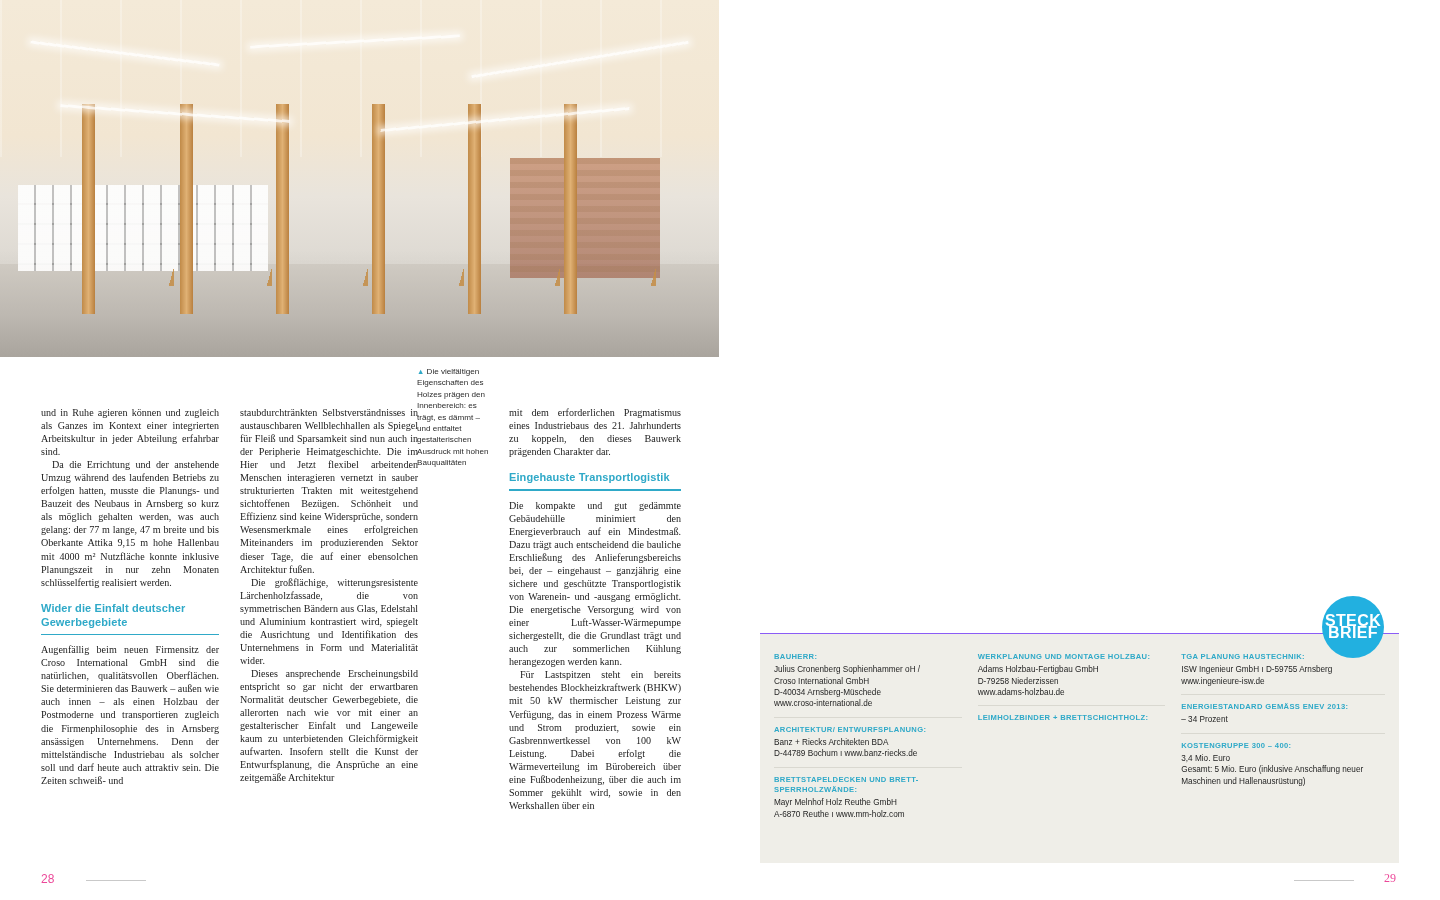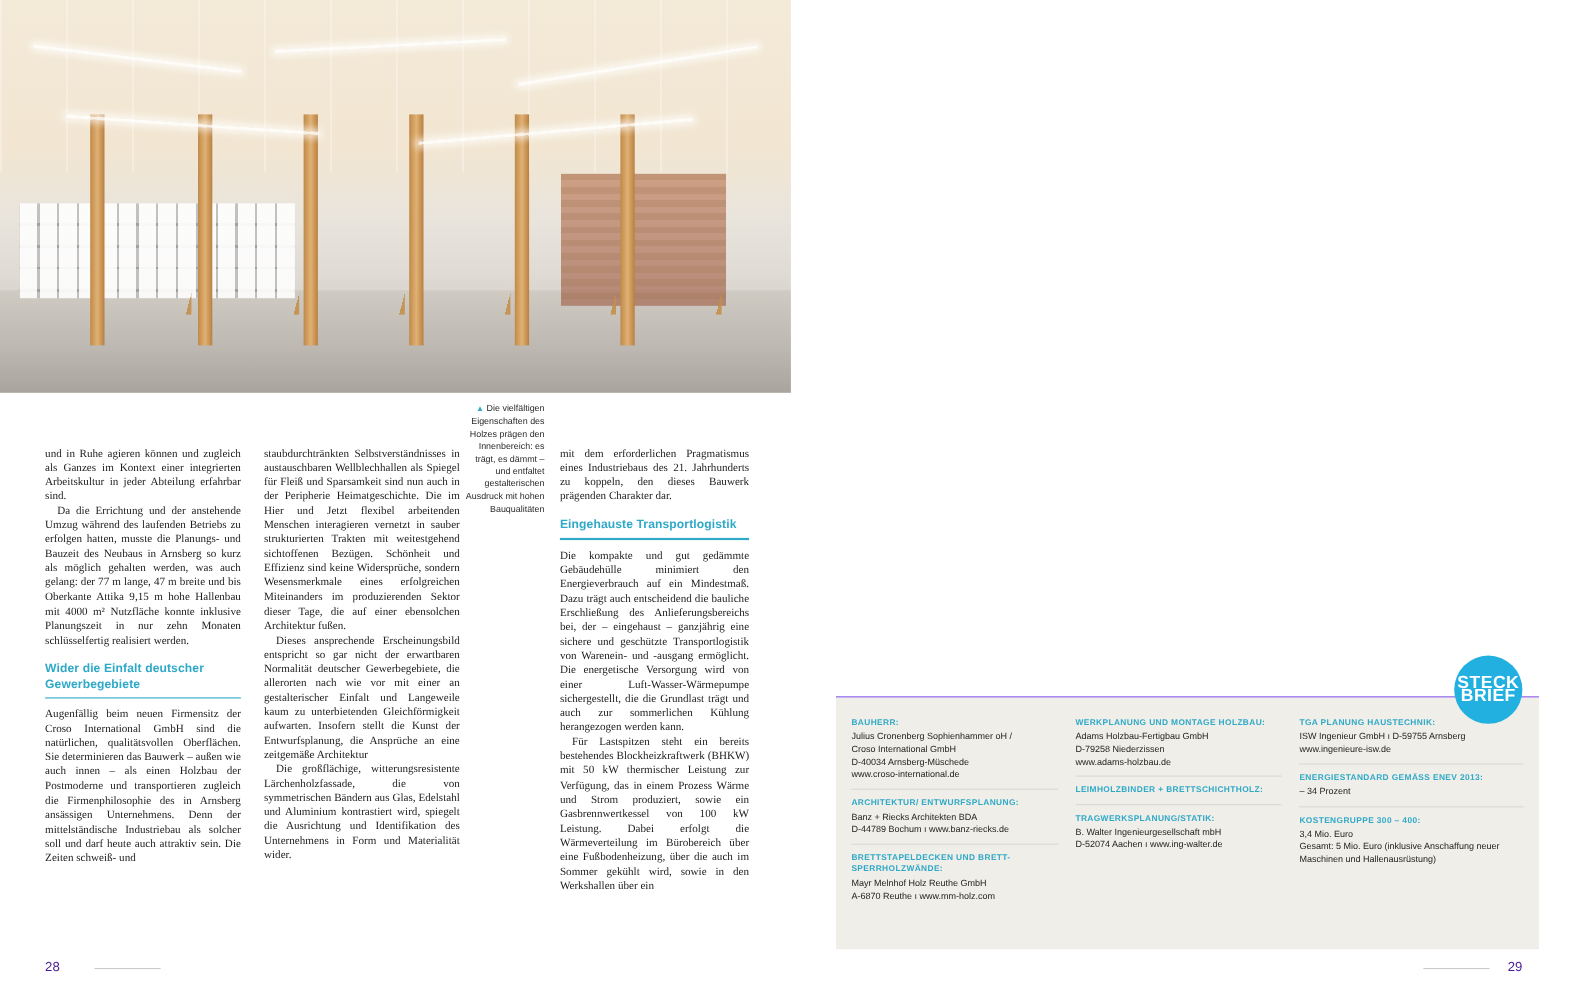--- a/index.html
+++ b/index.html
@@ -108,21 +108,21 @@
   }
 
   
   .caption {
     position: absolute;
     font-family: "Liberation Sans", sans-serif;
     font-size: 8.1px;
     line-height: 11.4px;
     color: #2b2b2b;
   }
-  .caption.right-align { text-align: right; }
+  .caption.right-align { }
   .caption .arrow { color: #2fa9c8; font-size: 7.4px; }
 
   
   #col1 { left: 41px;  top: 406px; width: 178px; }
   #col2 { left: 240px; top: 406px; width: 178px; }
   #cap1 { left: 417px; top: 366px; width: 78px; }
   #col3 { left: 509px; top: 406px; width: 172px; }
 
   
   #steckbrief-box {
@@ -160,24 +160,24 @@
     font-family: "Liberation Sans", sans-serif;
     font-weight: bold; font-size: 16px; line-height: 12.5px;
     letter-spacing: .4px;
     z-index: 5;
   }
 
   
   .folio {
     position: absolute; bottom: 14px;
     font-family: "Liberation Sans", sans-serif;
-    font-size: 12px; color: #4c1d95;
+    font-size: 12px; color: #ec4899;
   }
   #folio-left  { left: 41px; }
-  #folio-right { right: 56px; }
+  #folio-right { right: 44px; font-family: Liberation Serif, serif; }
   .folio-rule-l { position:absolute; left: 86px; bottom: 19px; width: 60px; height:1px; background:#c9c9c9; }
   .folio-rule-r { position:absolute; right: 86px; bottom: 19px; width: 60px; height:1px; background:#c9c9c9; }
 </style>
 </head>
 <body>
 
 <div class="spread">
 
   <div class="page-left">
 
@@ -209,22 +209,22 @@
     <div class="col" id="col1">
       <p>und in Ruhe agieren können und zugleich als Ganzes im Kontext einer integrierten Arbeitskultur in jeder Abteilung erfahrbar sind.</p>
       <p>Da die Errichtung und der anstehende Umzug während des laufenden Betriebs zu erfolgen hatten, musste die Planungs- und Bauzeit des Neubaus in Arnsberg so kurz als möglich gehalten werden, was auch gelang: der 77 m lange, 47 m breite und bis Oberkante Attika 9,15 m hohe Hallenbau mit 4000 m² Nutzfläche konnte inklusive Planungszeit in nur zehn Monaten schlüsselfertig realisiert werden.</p>
       <div class="section-head">Wider die Einfalt deutscher Gewerbegebiete</div>
       <div class="head-rule"></div>
       <p>Augenfällig beim neuen Firmensitz der Croso International GmbH sind die natürlichen, qualitätsvollen Oberflächen. Sie determinieren das Bauwerk – außen wie auch innen – als einen Holzbau der Postmoderne und transportieren zugleich die Firmenphilosophie des in Arnsberg ansässigen Unternehmens. Denn der mittelständische Industriebau als solcher soll und darf heute auch attraktiv sein. Die Zeiten schweiß- und</p>
     </div>
 
     <div class="col" id="col2">
       <p>staubdurchtränkten Selbstverständnisses in austauschbaren Wellblechhallen als Spiegel für Fleiß und Sparsamkeit sind nun auch in der Peripherie Heimatgeschichte. Die im Hier und Jetzt flexibel arbeitenden Menschen interagieren vernetzt in sauber strukturierten Trakten mit weitestgehend sichtoffenen Bezügen. Schönheit und Effizienz sind keine Widersprüche, sondern Wesensmerkmale eines erfolgreichen Miteinanders im produzierenden Sektor dieser Tage, die auf einer ebensolchen Architektur fußen.</p>
+      <p>Die großflächige, witterungsresistente Lärchenholzfassade, die von symmetrischen Bändern aus Glas, Edelstahl und Aluminium kontrastiert wird, spiegelt die Ausrichtung und Identifikation des Unternehmens in Form und Materialität wider.</p>
       <p>Dieses ansprechende Erscheinungsbild entspricht so gar nicht der erwartbaren Normalität deutscher Gewerbegebiete, die allerorten nach wie vor mit einer an gestalterischer Einfalt und Langeweile kaum zu unterbietenden Gleichförmigkeit aufwarten. Insofern stellt die Kunst der Entwurfsplanung, die Ansprüche an eine zeitgemäße Architektur</p>
-      <p>Die großflächige, witterungsresistente Lärchenholzfassade, die von symmetrischen Bändern aus Glas, Edelstahl und Aluminium kontrastiert wird, spiegelt die Ausrichtung und Identifikation des Unternehmens in Form und Materialität wider.</p>
     </div>
 
     <div class="caption right-align" id="cap1">
       <span class="arrow">▲</span>
       <span>Die vielfältigen Eigenschaften des Holzes prägen den Innenbereich: es trägt, es dämmt – und entfaltet gestalterischen Ausdruck mit hohen Bauqualitäten</span>
     </div>
 
     <div class="col" id="col3">
       <p>mit dem erforderlichen Pragmatismus eines Industriebaus des 21. Jahrhunderts zu koppeln, den dieses Bauwerk prägenden Charakter dar.</p>
       <div class="section-head">Eingehauste Transportlogistik</div>
@@ -276,27 +276,20 @@
           <div class="sb-label">WERKPLANUNG UND MONTAGE HOLZBAU:</div>
           <div class="sb-value">
             <span>Adams Holzbau-Fertigbau GmbH</span>
             <span>D-79258 Niederzissen</span>
             <span>www.adams-holzbau.de</span>
           </div>
         </div>
         <div class="sb-entry">
           <div class="sb-label">LEIMHOLZBINDER + BRETTSCHICHTHOLZ:</div>
         </div>
-        <div class="sb-entry">
-          <div class="sb-label">TRAGWERKSPLANUNG/STATIK:</div>
-          <div class="sb-value">
-            <span>B. Walter Ingenieurgesellschaft mbH</span>
-            <span>D-52074 Aachen ı www.ing-walter.de</span>
-          </div>
-        </div>
       </div>
 
       <div class="sb-col">
         <div class="sb-entry">
           <div class="sb-label">TGA PLANUNG HAUSTECHNIK:</div>
           <div class="sb-value">
             <span>ISW Ingenieur GmbH ı D-59755 Arnsberg</span>
             <span>www.ingenieure-isw.de</span>
           </div>
         </div>

